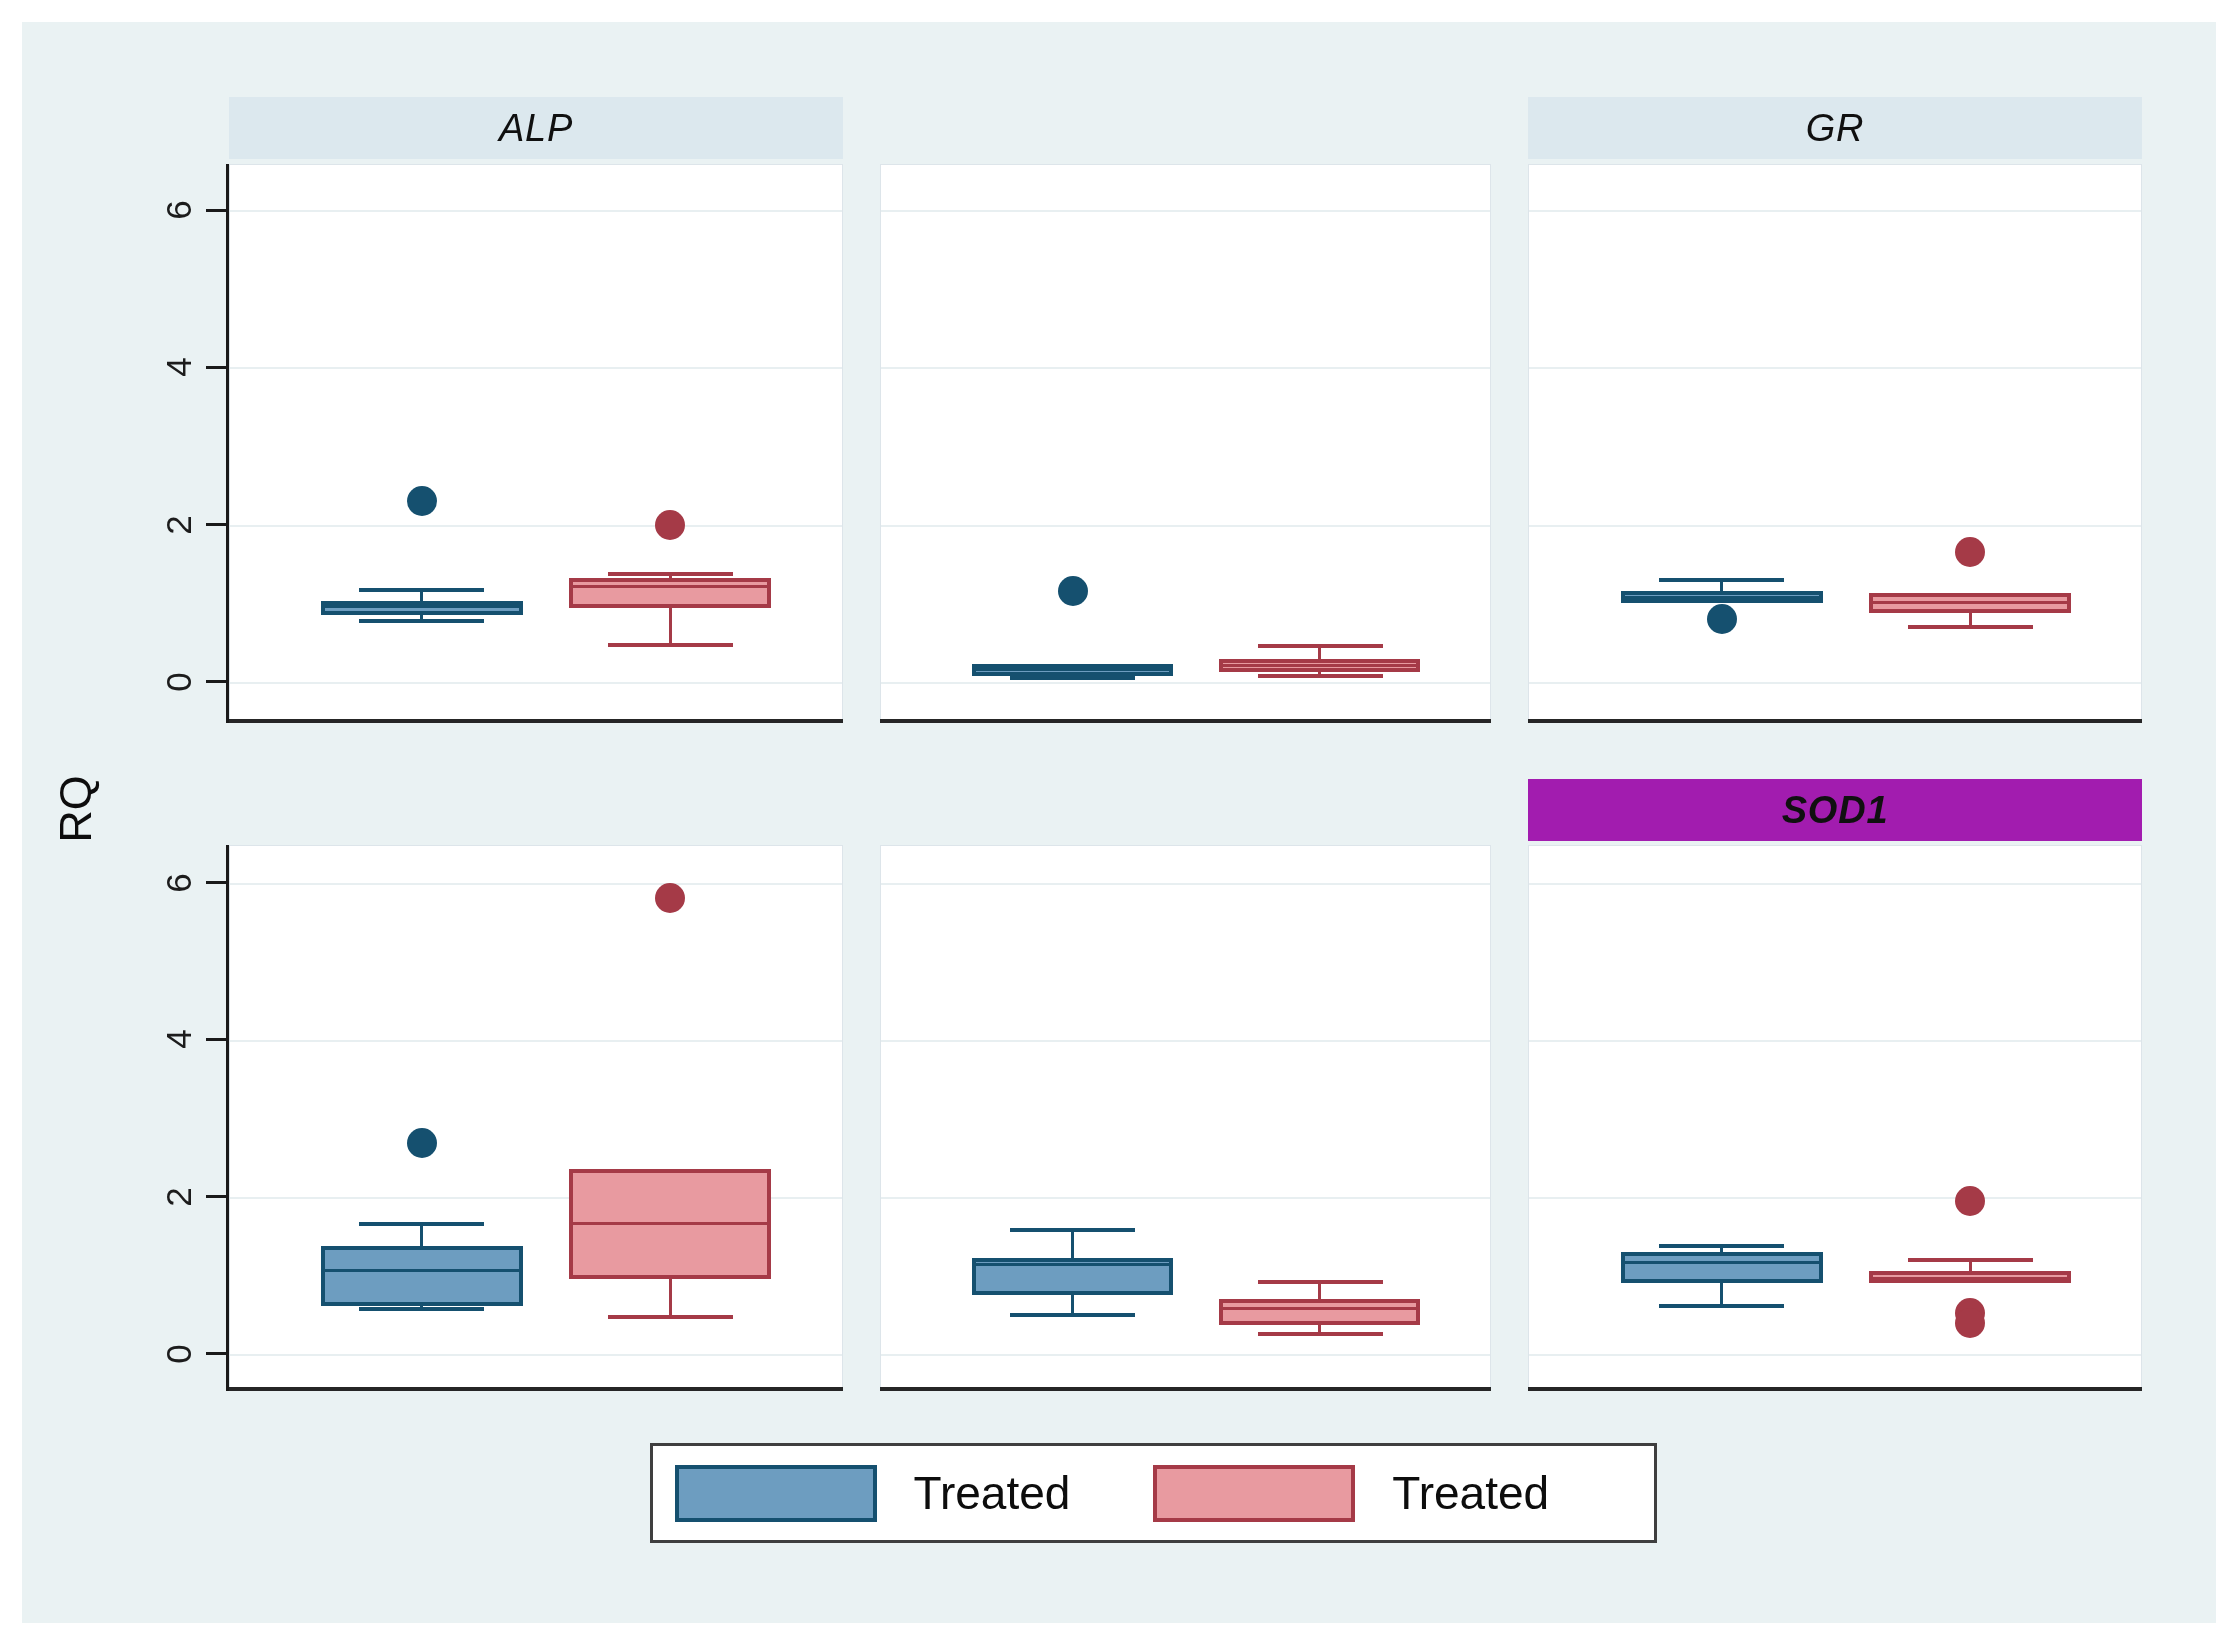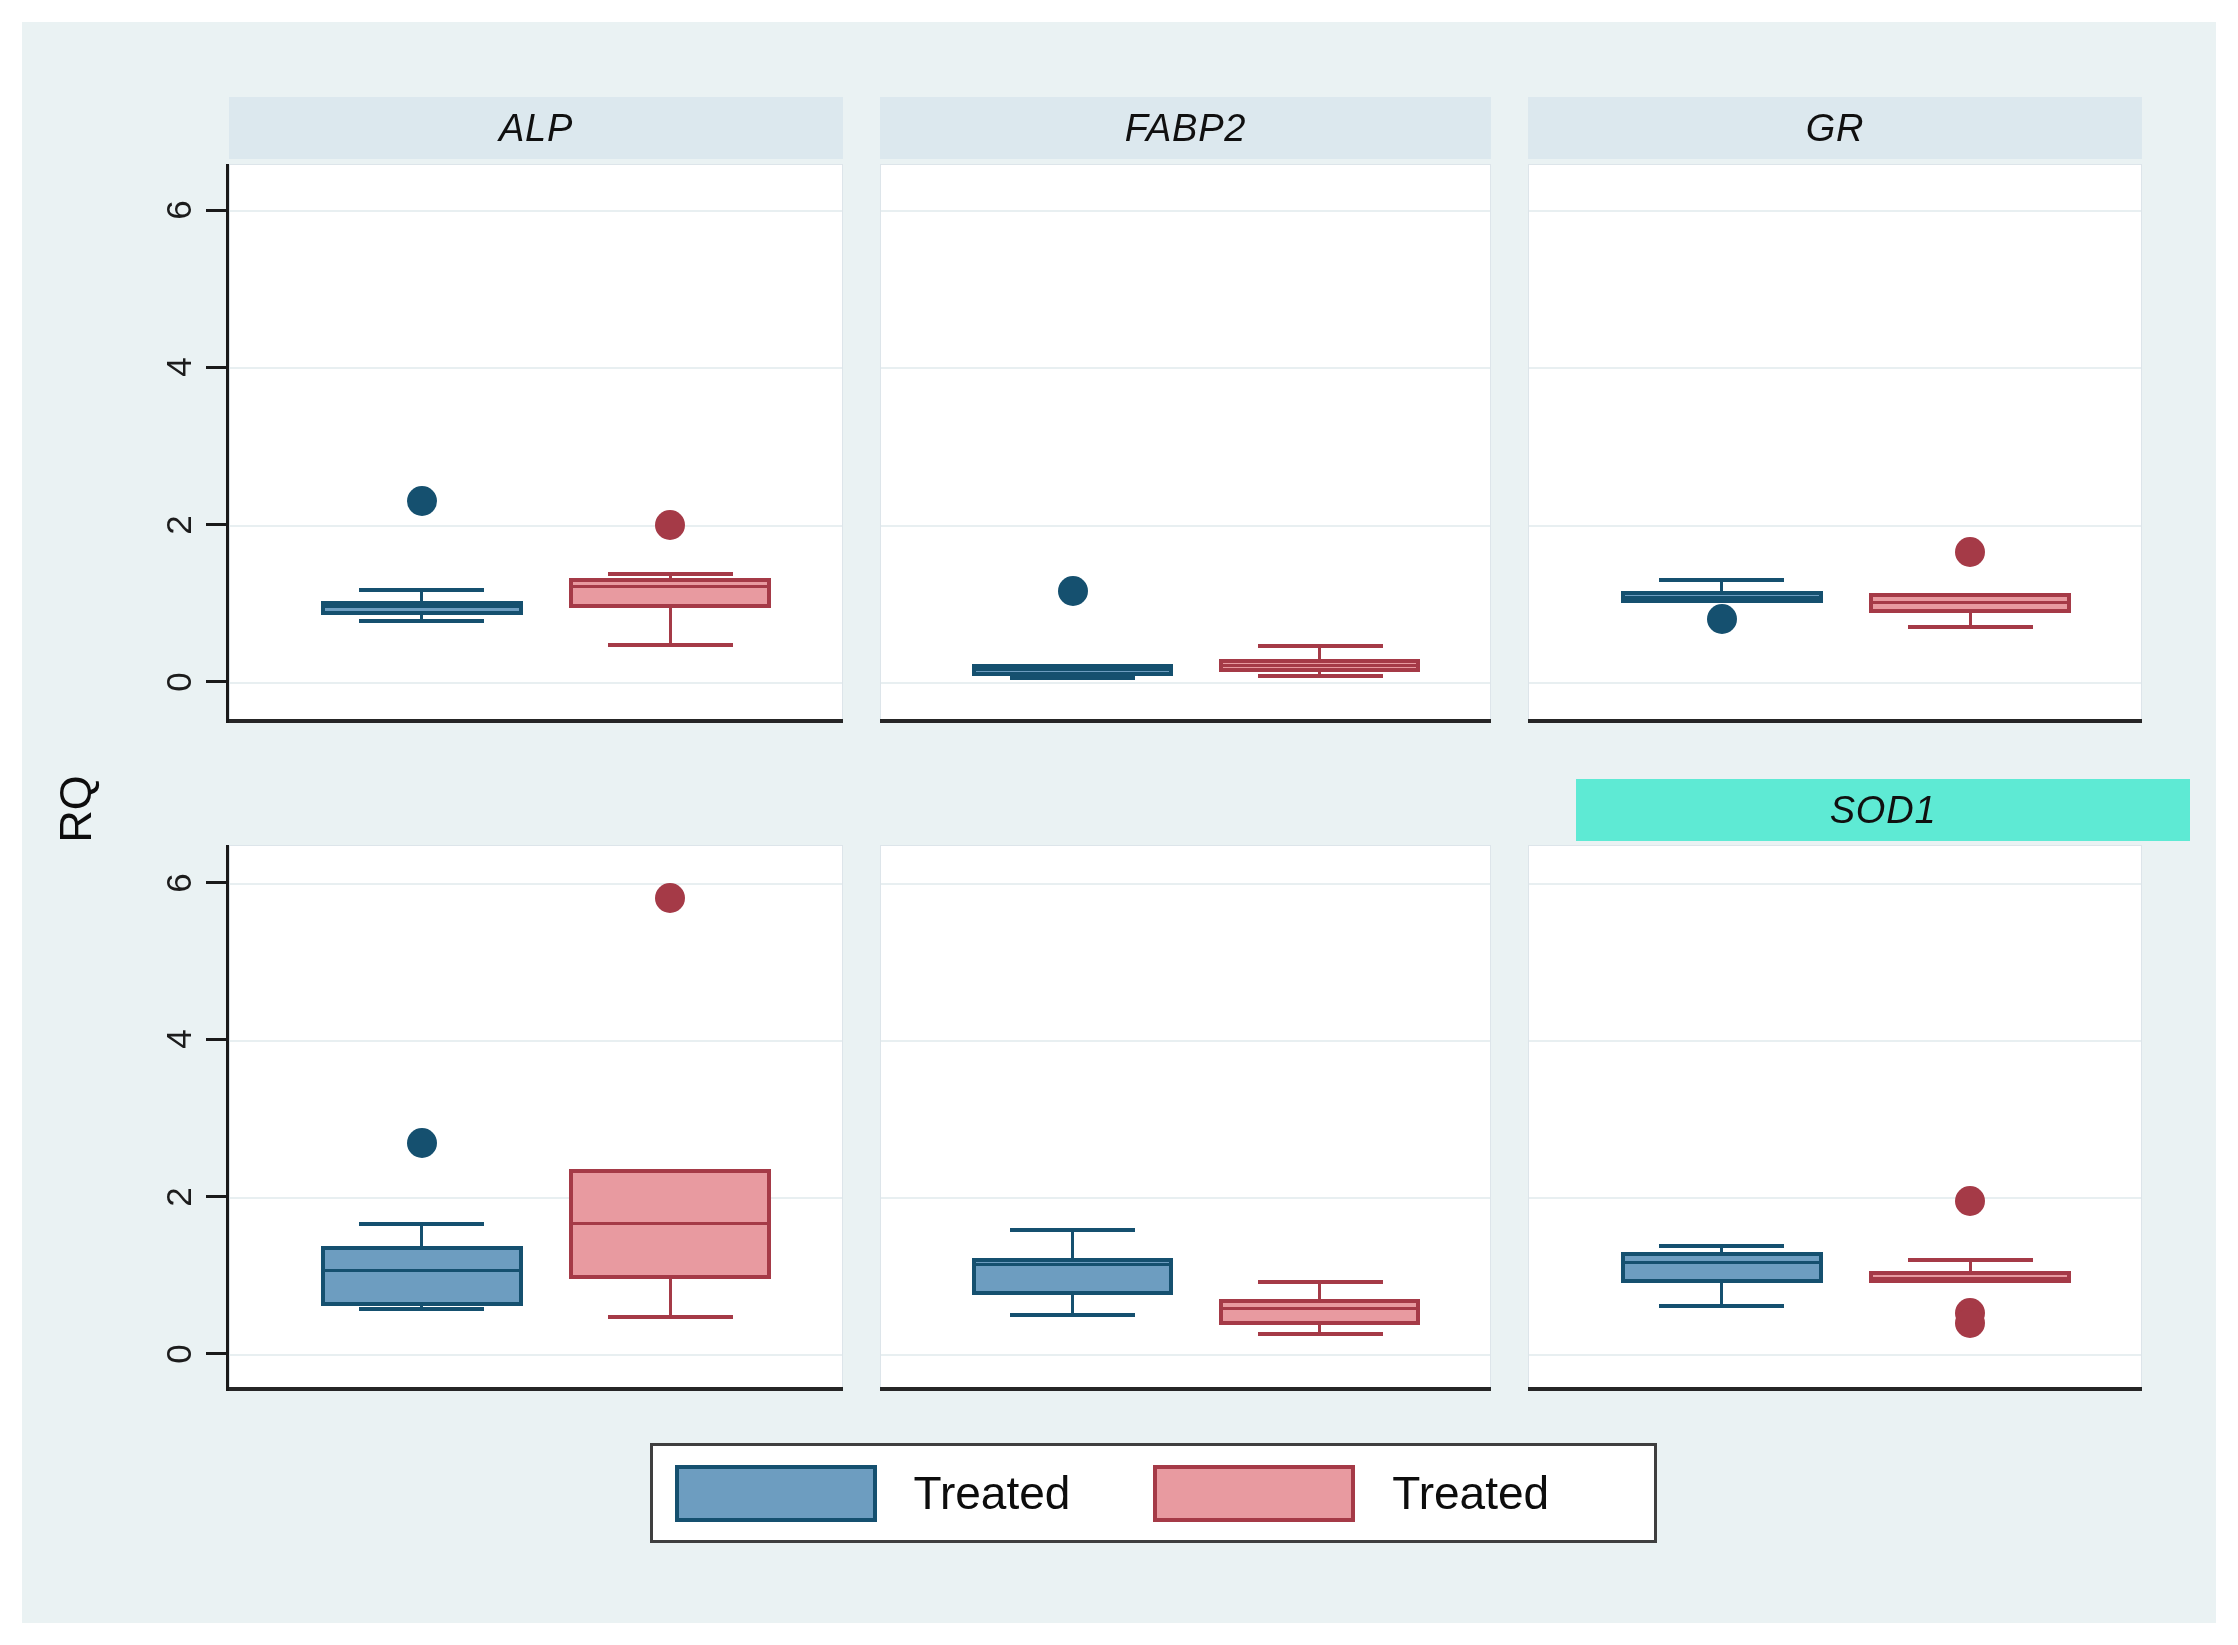--- a/index.html
+++ b/index.html
@@ -36,23 +36,20 @@
   <div class="layer" id="plots-layer">
       <div class="panel-header" style="left: 229px; top: 97px; width: 614px; height: 62px; background: rgb(220, 232, 238);">
         <span class="panel-title">ALP</span>
       </div>
       <div class="panel-plot" style="left: 229px; top: 164px; width: 614px; height: 557px;">
         <div class="gridline" style="top: 517px; background: rgb(232, 239, 241);"></div>
         <div class="gridline" style="top: 360px; background: rgb(232, 239, 241);"></div>
         <div class="gridline" style="top: 202px; background: rgb(232, 239, 241);"></div>
         <div class="gridline" style="top: 45px; background: rgb(232, 239, 241);"></div>
       </div>
-      <div class="panel-header" style="left: 880px; top: 97px; width: 611px; height: 62px; background: rgb(220, 232, 238);">
-        <span class="panel-title">FABP2</span>
-      </div>
       <div class="panel-plot" style="left: 880px; top: 164px; width: 611px; height: 557px;">
         <div class="gridline" style="top: 517px; background: rgb(232, 239, 241);"></div>
         <div class="gridline" style="top: 360px; background: rgb(232, 239, 241);"></div>
         <div class="gridline" style="top: 202px; background: rgb(232, 239, 241);"></div>
         <div class="gridline" style="top: 45px; background: rgb(232, 239, 241);"></div>
       </div>
       <div class="panel-header" style="left: 1528px; top: 97px; width: 614px; height: 62px; background: rgb(220, 232, 238);">
         <span class="panel-title">GR</span>
       </div>
       <div class="panel-plot" style="left: 1528px; top: 164px; width: 614px; height: 557px;">
@@ -66,21 +63,21 @@
         <div class="gridline" style="top: 351px; background: rgb(232, 239, 241);"></div>
         <div class="gridline" style="top: 194px; background: rgb(232, 239, 241);"></div>
         <div class="gridline" style="top: 37px; background: rgb(232, 239, 241);"></div>
       </div>
       <div class="panel-plot" style="left: 880px; top: 845px; width: 611px; height: 544px;">
         <div class="gridline" style="top: 508px; background: rgb(232, 239, 241);"></div>
         <div class="gridline" style="top: 351px; background: rgb(232, 239, 241);"></div>
         <div class="gridline" style="top: 194px; background: rgb(232, 239, 241);"></div>
         <div class="gridline" style="top: 37px; background: rgb(232, 239, 241);"></div>
       </div>
-      <div class="panel-header" style="left: 1576px; top: 779px; width: 614px; height: 62px; background: #5eead4;">
+      <div class="panel-header" style="left: 1528px; top: 779px; width: 614px; height: 62px; background: #a21caf; font-weight: bold;">
         <span class="panel-title">SOD1</span>
       </div>
       <div class="panel-plot" style="left: 1528px; top: 845px; width: 614px; height: 544px;">
         <div class="gridline" style="top: 508px; background: rgb(232, 239, 241);"></div>
         <div class="gridline" style="top: 351px; background: rgb(232, 239, 241);"></div>
         <div class="gridline" style="top: 194px; background: rgb(232, 239, 241);"></div>
         <div class="gridline" style="top: 37px; background: rgb(232, 239, 241);"></div>
       </div>
     </div>
   <div class="layer" id="boxes-layer">

